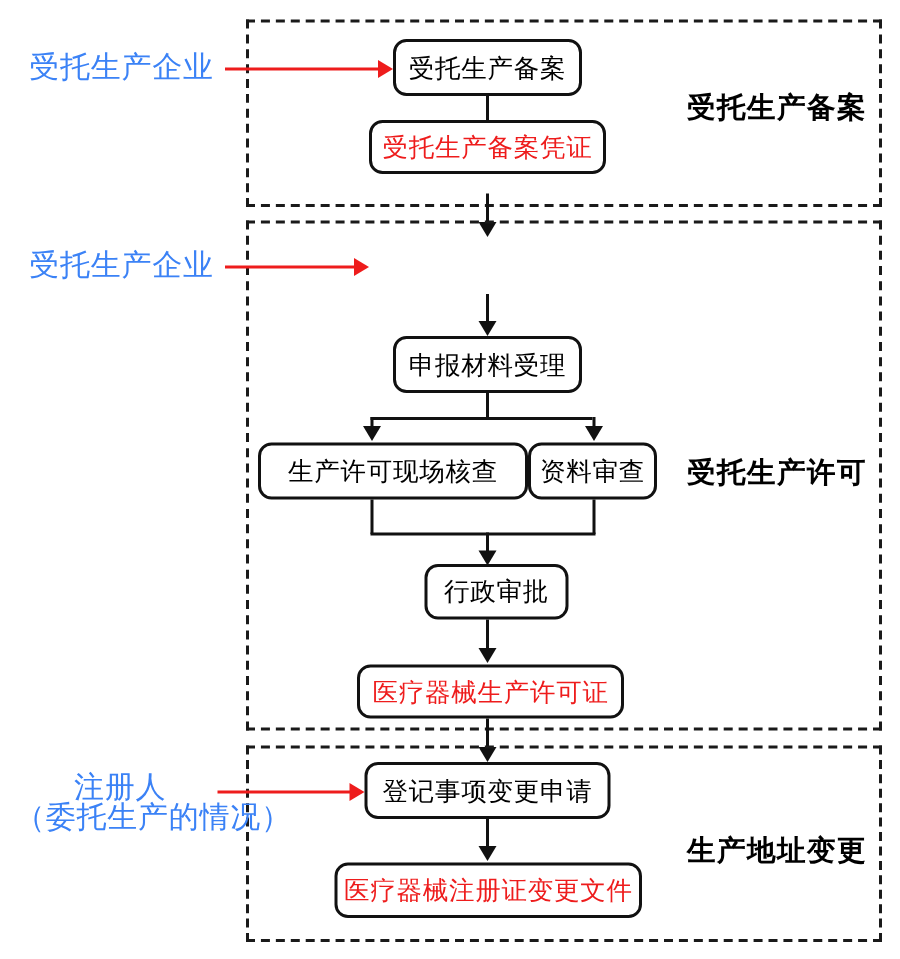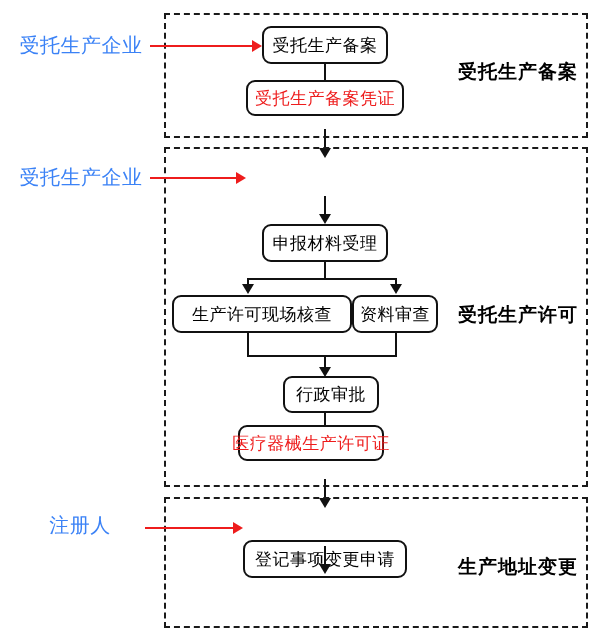--- a/index.html
+++ b/index.html
@@ -154,33 +154,35 @@
   <div class="vline" style="left:395px; top:333px; height:23px;"></div>
   <div class="hline" style="left:247px; top:355px; width:150px;"></div>
   <div class="vline" style="left:324px; top:355px; height:14px;"></div>
   <div class="arrowhead" style="left:319px; top:367px;"></div>
 
   <div class="node" style="left:283px; top:376px; width:96px; height:37px;">行政审批</div>
 
   <div class="vline" style="left:324px; top:413px; height:21px;"></div>
   <div class="arrowhead" style="left:319px; top:432px;"></div>
 
-  <div class="node red" style="left:238px; top:425px; width:146px; height:36px;">医疗器械生产许可证</div>
+  <div class="node red" style="left:238px; top:443px; width:178px; height:36px;">医疗器械生产许可证</div>
 
   <div class="vline" style="left:324px; top:479px; height:22px;"></div>
   <div class="arrowhead" style="left:319px; top:498px;"></div>
 
   <div class="section-box" style="left:164px; top:497px; width:424px; height:131px;"></div>
   <div class="section-title" style="left:418px; top:554px; width:160px;">生产地址变更</div>
 
   <div class="actor-label" style="left:10px; top:517px; width:140px;font-family:Liberation Mono, monospace;">
     <div>注册人</div>
+    <div>（委托生产的情况）</div>
   </div>
   <div class="red-line" style="left:145px; top:527px; width:90px;"></div>
   <div class="red-arrowhead" style="left:233px; top:522px;"></div>
 
-  <div class="node" style="left:243px; top:540px; width:164px; height:38px;">登记事项变更申请</div>
+  <div class="node" style="left:243px; top:508px; width:164px; height:38px;">登记事项变更申请</div>
 
   <div class="vline" style="left:324px; top:546px; height:20px;"></div>
   <div class="arrowhead" style="left:319px; top:564px;"></div>
 
+  <div class="node red" style="left:223px; top:575px; width:205px; height:37px;">医疗器械注册证变更文件</div>
 
 </div>
 
 </body></html>

